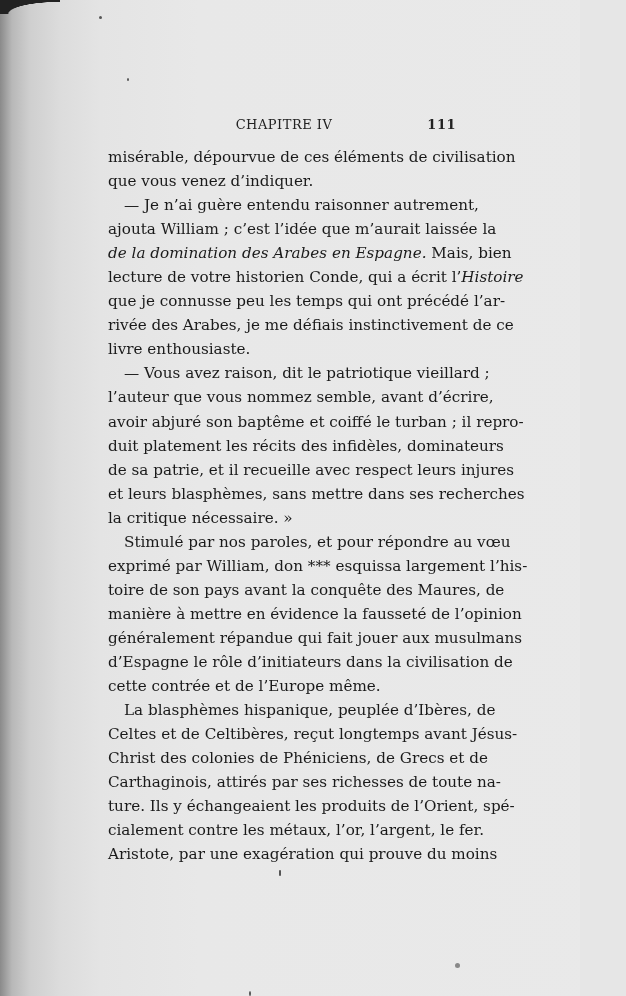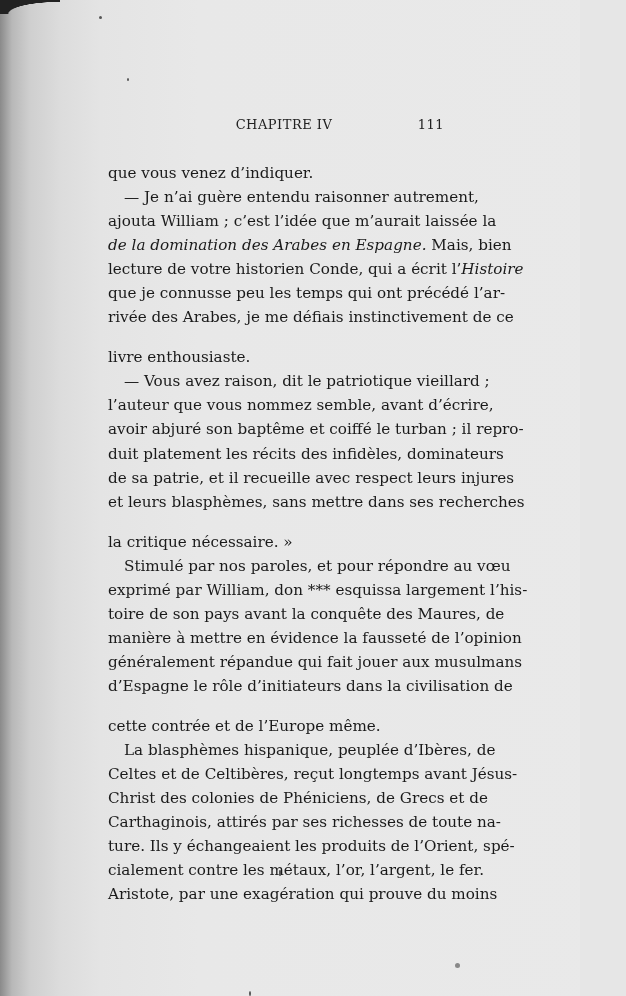--- a/index.html
+++ b/index.html
@@ -15,43 +15,44 @@
   }
   .corner {
     position: absolute; left: 0; top: 0; width: 60px; height: 14px;
     background: radial-gradient(ellipse at 100% 100%, transparent 60%, #222 62%);
   }
   .header {
     position: absolute; top: 117px; left: 108px; width: 352px; height: 16px;
     font-size: 13px; color: #222; letter-spacing: 0.5px;
   }
   .running-title { position: absolute; left: 0; right: 0; text-align: center; font-variant: small-caps; }
-  .page-number { position: absolute; right: 16px; font-weight: normal; }
+  .page-number { position: absolute; right: 4px; font-weight: bold; }
   .text {
     position: absolute; top: 145px; left: 108px; width: 352px;
     font-size: 15.2px; line-height: 24.05px; color: #1a1a1a;
   }
   .line { display: block; text-align: justify; text-align-last: justify; white-space: nowrap; height: 24.05px; }
-  .line.last { text-align-last: left; margin-top: 16px; }
+  .line.last { text-align-last: left; }
   .line.indent { padding-left: 16px; }
   .text .ital { font-style: italic; }
   .speck { position: absolute; background: #555; border-radius: 50%; }
 </style>
 </head>
 <body>
 
 <div class="page">
   <div class="corner"></div>
 
   <div class="header">
     <span class="running-title">CHAPITRE IV</span>
     <span class="page-number">111</span>
   </div>
 
   <div class="text" id="body-text">
+      <span class="line"><span>misérable, dépourvue de ces éléments de civilisation</span></span>
       <span class="line last"><span>que vous venez d’indiquer.</span></span>
       <span class="line indent"><span>— Je n’ai guère entendu raisonner autrement,</span></span>
       <span class="line"><span>ajouta William ; c’est l’idée que m’aurait laissée la</span></span>
       <span class="line"><span class="ital">de la domination des Arabes en Espagne.</span><span> Mais, bien</span></span>
       <span class="line"><span>lecture de votre historien Conde, qui a écrit l’</span><span class="ital">Histoire</span></span>
       <span class="line"><span>que je connusse peu les temps qui ont précédé l’ar-</span></span>
       <span class="line"><span>rivée des Arabes, je me défiais instinctivement de ce</span></span>
       <span class="line last"><span>livre enthousiaste.</span></span>
       <span class="line indent"><span>— Vous avez raison, dit le patriotique vieillard ;</span></span>
       <span class="line"><span>l’auteur que vous nommez semble, avant d’écrire,</span></span>

